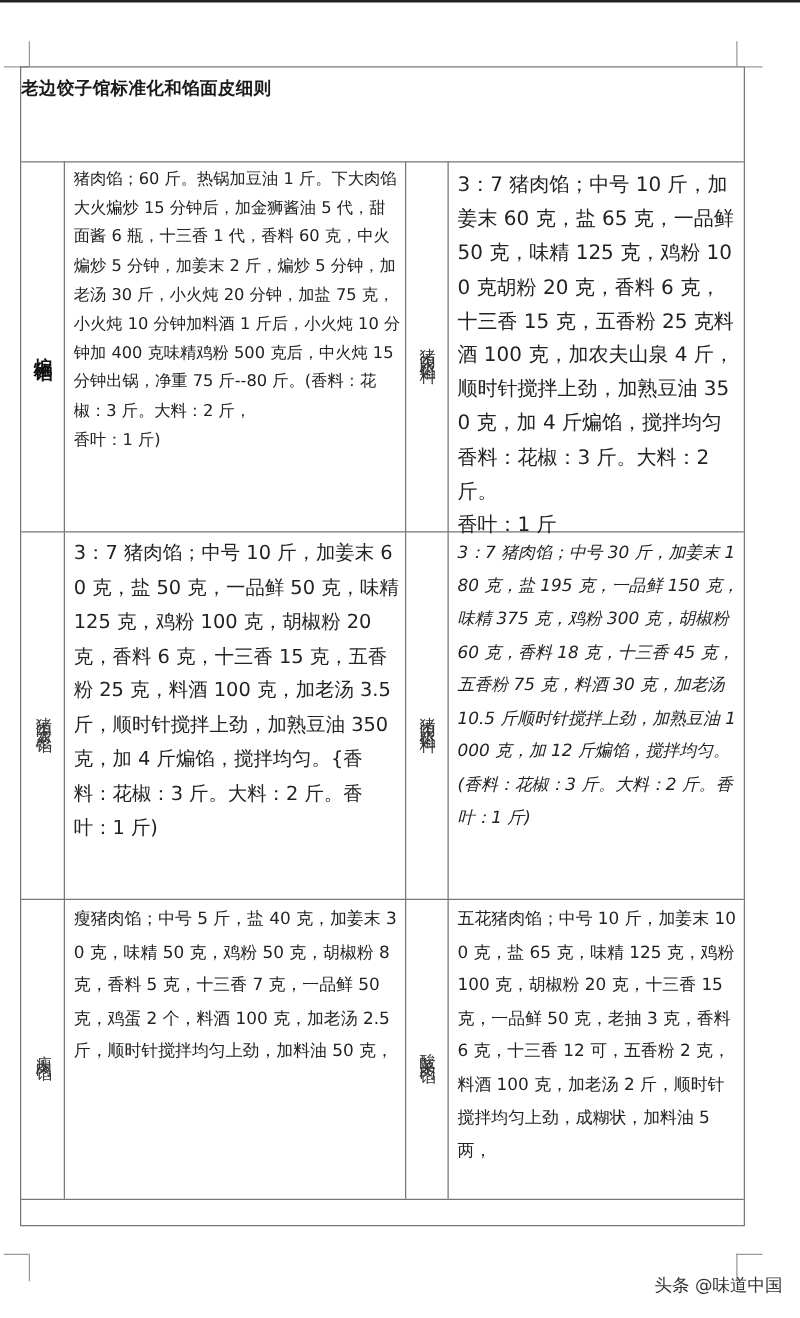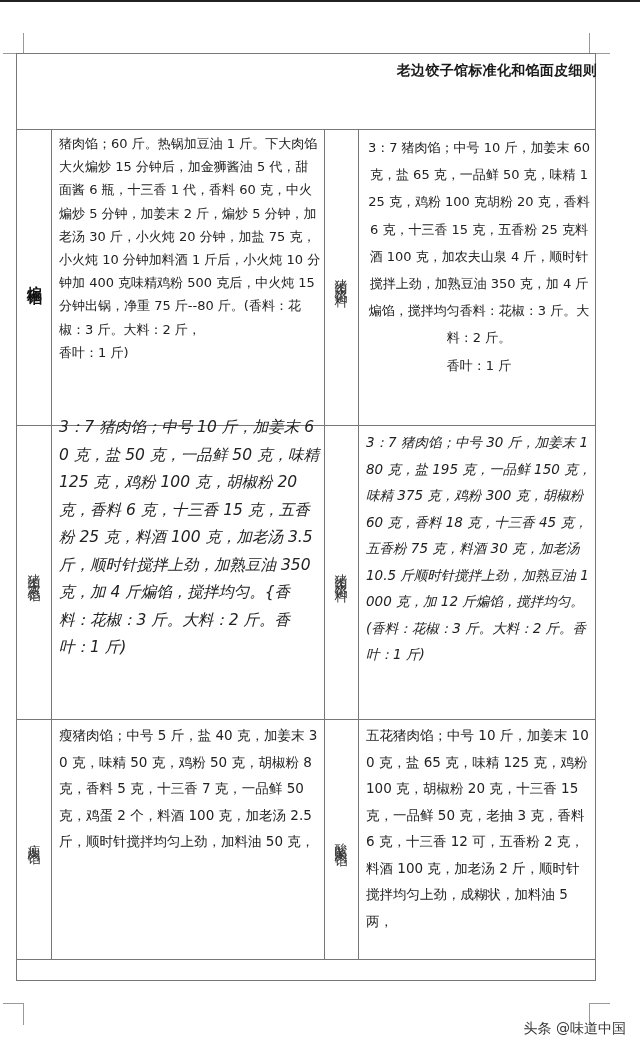--- a/index.html
+++ b/index.html
@@ -6,21 +6,21 @@
     body {
       width: 640px; height: 1054px; position: relative; overflow: hidden;
       font-family: "DejaVu Sans", "Liberation Sans", sans-serif;
       color: #1a1a1a;
     }
     .topbar { position: absolute; left: 0; top: 0; width: 640px; height: 2px; background: #222; }
     .mark { position: absolute; background: #9a9a9a; }
     .tbl { position: absolute; left: 16px; top: 53px; width: 580px; height: 928px; border: 1px solid #777; box-sizing: border-box; }
     .hline { position: absolute; height: 1px; background: #777; }
     .vline { position: absolute; width: 1px; background: #777; }
-    .title { position: absolute; left: 0; width: 580px; top: 8px; text-align: right; font-weight: bold; font-size: 14px; letter-spacing: 0.3px; }
+    .title { position: absolute; left: 0; width: 580px; top: 8px; text-align: left; font-weight: bold; font-size: 14px; letter-spacing: 0.3px; }
     .subtitle { position: absolute; right: 8px; top: 35px; font-weight: bold; font-size: 14px; letter-spacing: 0.3px; }
     .label { position: absolute; display: flex; align-items: center; justify-content: center; }
     .label span { writing-mode: vertical-rl; text-orientation: upright; font-size: 13px; color: #333; letter-spacing: 4px; line-height: 1; }
     .label.bold span { font-weight: bold; font-size: 15px; color: #111; }
     .cell { position: absolute; font-size: 13px; line-height: 23.2px; word-break: break-all; white-space: pre-wrap; color: #222; }
     .cell.big { font-size: 15.5px; line-height: 27.5px; }
     .cell.mid { font-size: 13.5px; line-height: 26.5px; }
     .watermark { position: absolute; right: 14px; top: 1020px; font-size: 14px; color: #333; }
   </style>
 </head>
@@ -51,27 +51,27 @@
   <div class="vline" style="left:341px;top:75px;height:830px;"></div>
 
   <div class="label bold" style="left:0;top:76px;width:34px;height:295px;">
     <span>煸馅</span>
   </div>
   <div class="cell" style="left:42px;top:78px;width:262px;">猪肉馅；60 斤。热锅加豆油 1 斤。下大肉馅大火煸炒 15 分钟后，加金狮酱油 5 代，甜面酱 6 瓶，十三香 1 代，香料 60 克，中火煸炒 5 分钟，加姜末 2 斤，煸炒 5 分钟，加老汤 30 斤，小火炖 20 分钟，加盐 75 克，小火炖 10 分钟加料酒 1 斤后，小火炖 10 分钟加 400 克味精鸡粉 500 克后，中火炖 15 分钟出锅，净重 75 斤--80 斤。(香料：花椒：3 斤。大料：2 斤，
 香叶：1 斤)</div>
   <div class="label" style="left:307px;top:76px;width:34px;height:295px;">
     <span>猪肉水馅料</span>
   </div>
-  <div class="cell" style="left:349px;top:80px;width:226px;line-height:27.2px;font-size:13px;text-align:center;">3：7 猪肉馅；中号 10 斤，加姜末 60 克，盐 65 克，一品鲜 50 克，味精 125 克，鸡粉 100 克胡粉 20 克，香料 6 克，十三香 15 克，五香粉 25 克料酒 100 克，加农夫山泉 4 斤，顺时针搅拌上劲，加熟豆油 350 克，加 4 斤煸馅，搅拌均匀香料：花椒：3 斤。大料：2 斤。
+  <div class="cell" style="left:349px;top:80px;width:226px;line-height:27.2px;font-size:16px;">3：7 猪肉馅；中号 10 斤，加姜末 60 克，盐 65 克，一品鲜 50 克，味精 125 克，鸡粉 100 克胡粉 20 克，香料 6 克，十三香 15 克，五香粉 25 克料酒 100 克，加农夫山泉 4 斤，顺时针搅拌上劲，加熟豆油 350 克，加 4 斤煸馅，搅拌均匀香料：花椒：3 斤。大料：2 斤。
 香叶：1 斤</div>
 
   <div class="label" style="left:0;top:372px;width:34px;height:293px;">
     <span>猪肉大葱馅</span>
   </div>
-  <div class="cell big" style="left:42px;top:360px;width:262px;font-style:italic;">3：7 猪肉馅；中号 10 斤，加姜末 60 克，盐 50 克，一品鲜 50 克，味精 125 克，鸡粉 100 克，胡椒粉 20 克，香料 6 克，十三香 15 克，五香粉 25 克，料酒 100 克，加老汤 3.5 斤，顺时针搅拌上劲，加熟豆油 350 克，加 4 斤煸馅，搅拌均匀。{香料：花椒：3 斤。大料：2 斤。香叶：1 斤)</div>
+  <div class="cell big" style="left:42px;top:375px;width:262px;">3：7 猪肉馅；中号 10 斤，加姜末 60 克，盐 50 克，一品鲜 50 克，味精 125 克，鸡粉 100 克，胡椒粉 20 克，香料 6 克，十三香 15 克，五香粉 25 克，料酒 100 克，加老汤 3.5 斤，顺时针搅拌上劲，加熟豆油 350 克，加 4 斤煸馅，搅拌均匀。{香料：花椒：3 斤。大料：2 斤。香叶：1 斤)</div>
   <div class="label" style="left:307px;top:372px;width:34px;height:293px;">
     <span>猪肉水馅料</span>
   </div>
   <div class="cell mid" style="left:349px;top:375px;width:226px;font-style:italic;">3：7 猪肉馅；中号 30 斤，加姜末 180 克，盐 195 克，一品鲜 150 克，味精 375 克，鸡粉 300 克，胡椒粉 60 克，香料 18 克，十三香 45 克，五香粉 75 克，料酒 30 克，加老汤 10.5 斤顺时针搅拌上劲，加熟豆油 1000 克，加 12 斤煸馅，搅拌均匀。(香料：花椒：3 斤。大料：2 斤。香叶：1 斤)</div>
 
   <div class="label" style="left:0;top:666px;width:34px;height:239px;">
     <span>瘦肉馅</span>
   </div>
   <div class="cell mid" style="left:42px;top:668px;width:262px;">瘦猪肉馅；中号 5 斤，盐 40 克，加姜末 30 克，味精 50 克，鸡粉 50 克，胡椒粉 8 克，香料 5 克，十三香 7 克，一品鲜 50 克，鸡蛋 2 个，料酒 100 克，加老汤 2.5 斤，顺时针搅拌均匀上劲，加料油 50 克，</div>
   <div class="label" style="left:307px;top:666px;width:34px;height:239px;">

